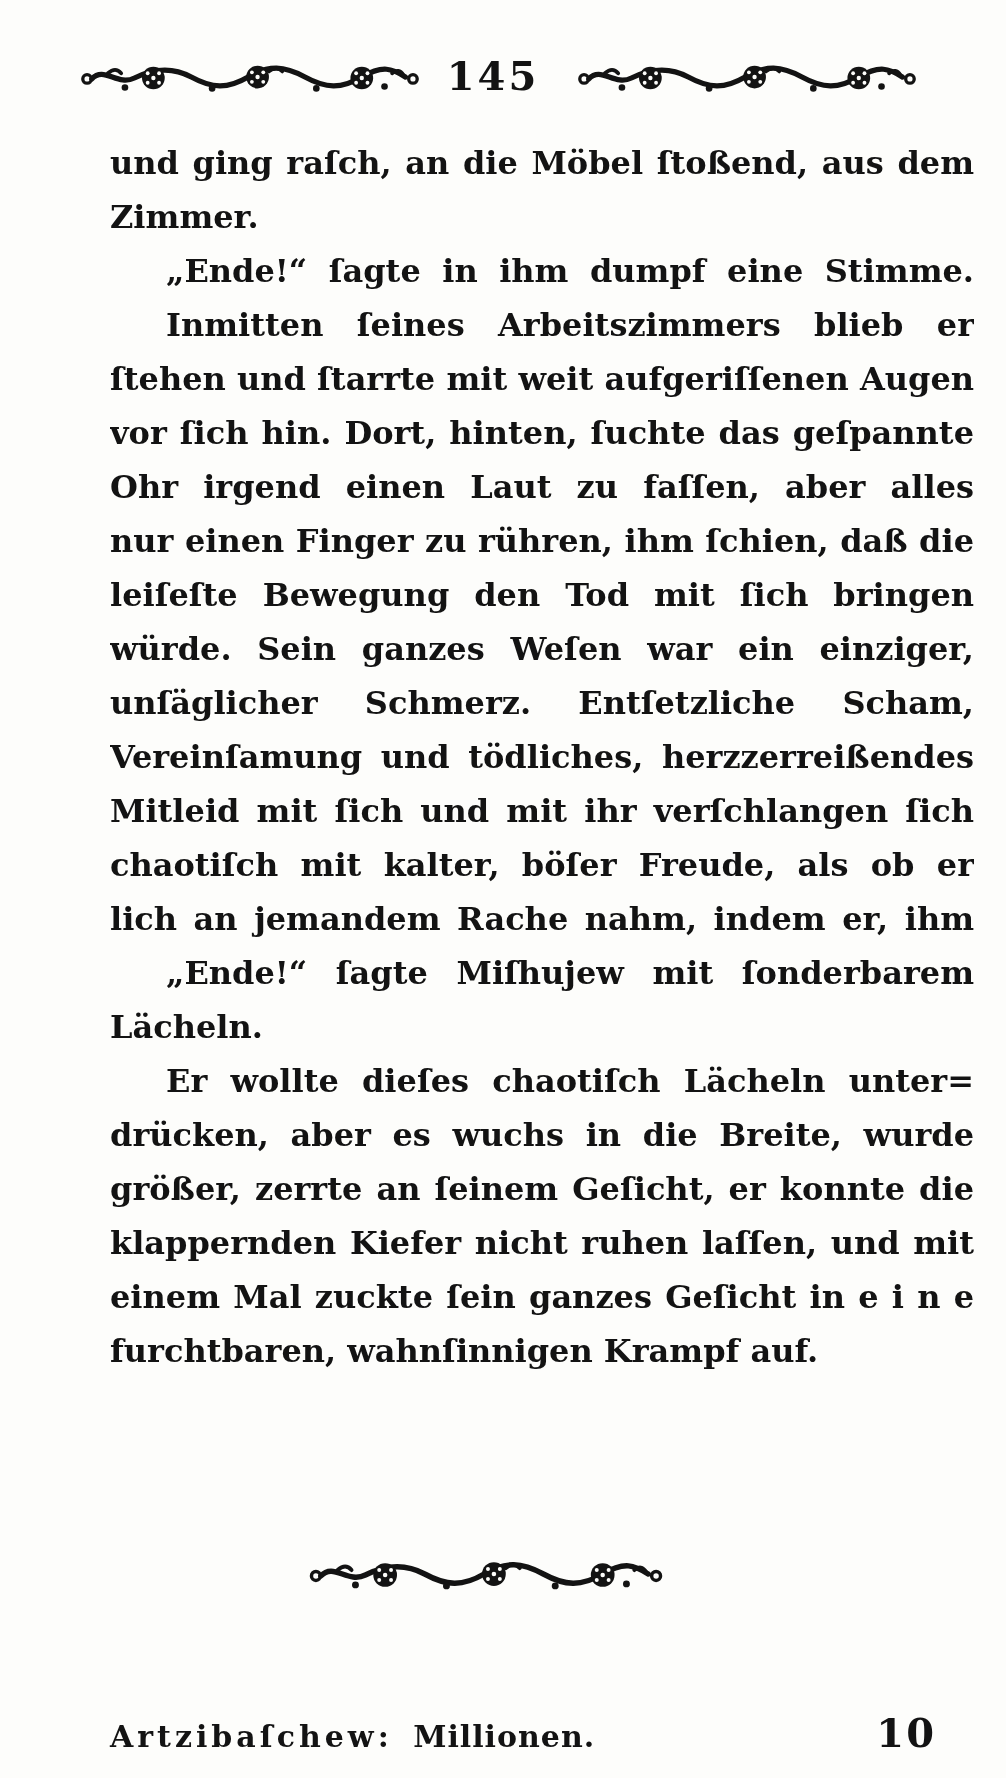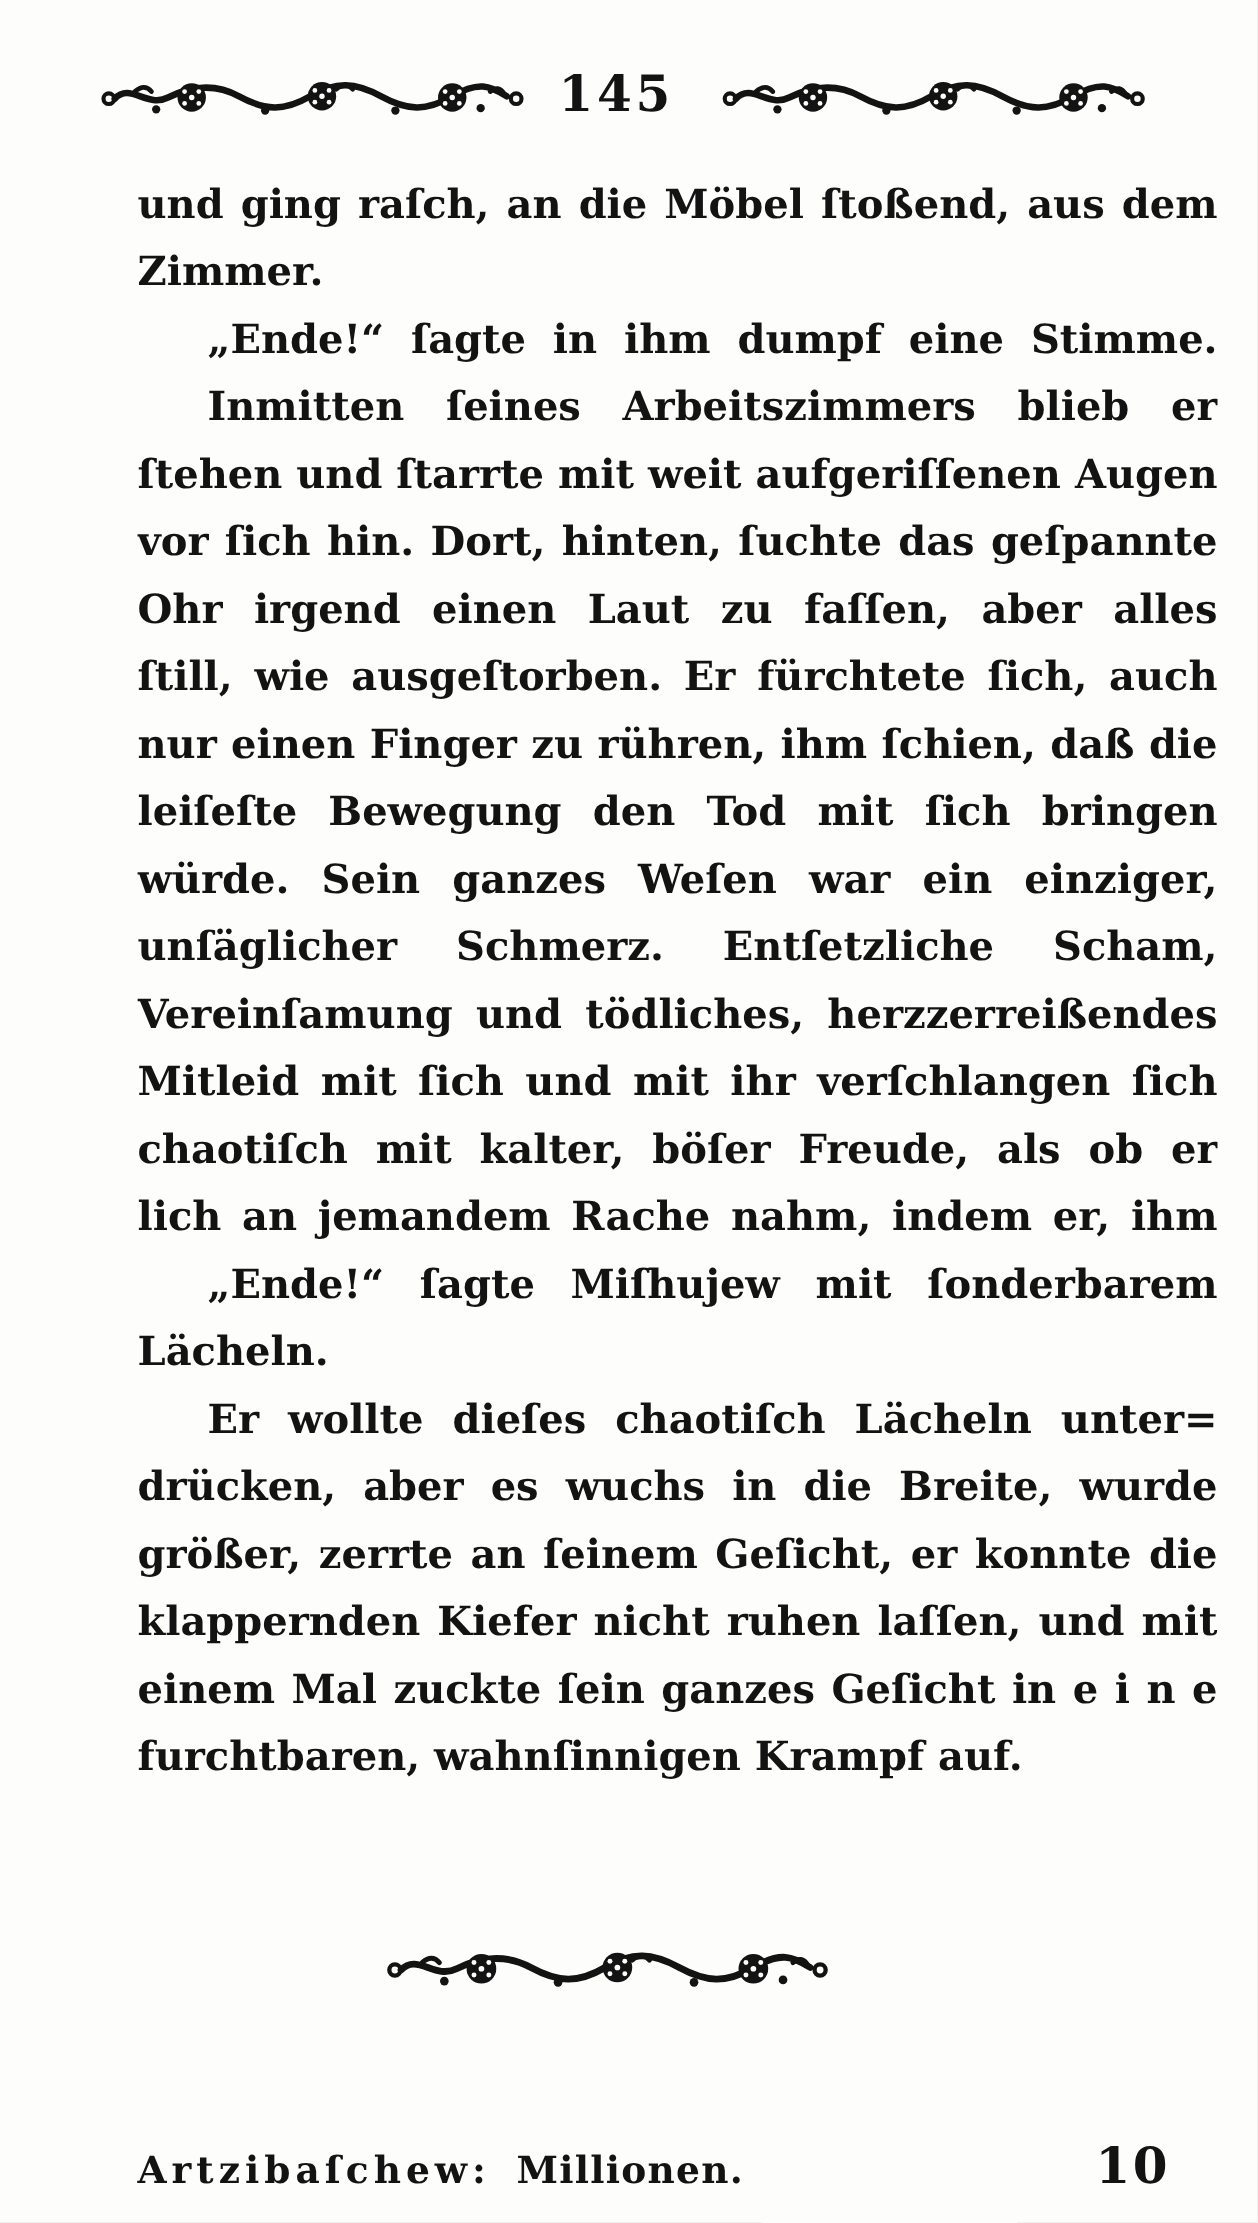--- a/index.html
+++ b/index.html
@@ -124,21 +124,20 @@
   </div>
 
   <div class="body-text">
     <div class="line">und ging raſch, an die Möbel ſtoßend, aus dem</div>
     <div class="line end">Zimmer.</div>
     <div class="line indent">„Ende!“ ſagte in ihm dumpf eine Stimme.</div>
     <div class="line indent">Inmitten ſeines Arbeitszimmers blieb er</div>
     <div class="line">ſtehen und ſtarrte mit weit aufgeriſſenen Augen</div>
     <div class="line">vor ſich hin. Dort, hinten, ſuchte das geſpannte</div>
     <div class="line">Ohr irgend einen Laut zu faſſen, aber alles blieb</div>
-    <div class="line">ſtill, wie ausgeſtorben. Er fürchtete ſich, auch</div>
     <div class="line">nur einen Finger zu rühren, ihm ſchien, daß die</div>
     <div class="line">leiſeſte Bewegung den Tod mit ſich bringen</div>
     <div class="line">würde. Sein ganzes Weſen war ein einziger,</div>
     <div class="line">unſäglicher Schmerz. Entſetzliche Scham, tiefſte</div>
     <div class="line">Vereinſamung und tödliches, herzzerreißendes</div>
     <div class="line">Mitleid mit ſich und mit ihr verſchlangen ſich</div>
     <div class="line">chaotiſch mit kalter, böſer Freude, als ob er end=</div>
     <div class="line">lich an jemandem Rache nahm, indem er, ihm</div>
     <div class="line indent">„Ende!“ ſagte Miſhujew mit ſonderbarem</div>
     <div class="line end">Lächeln.</div>

